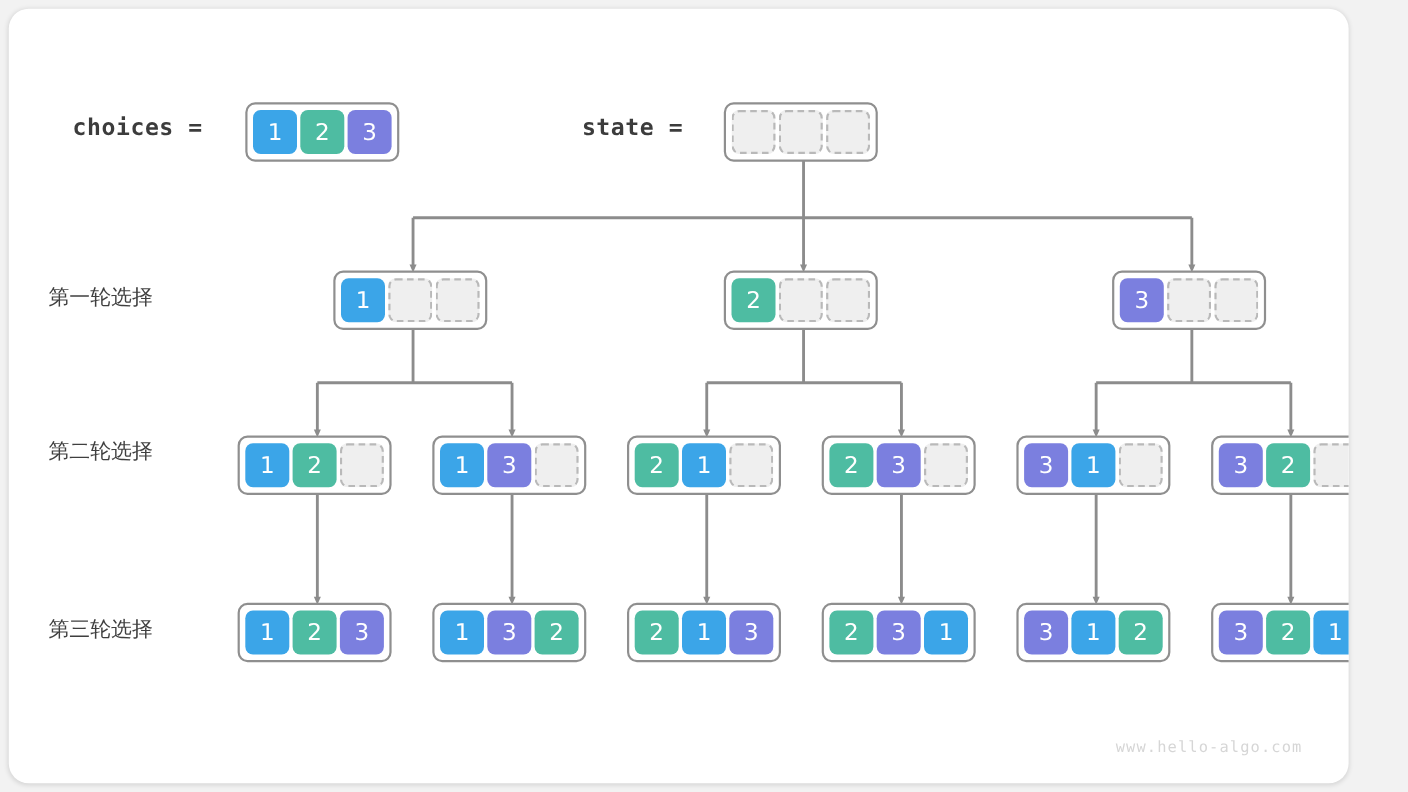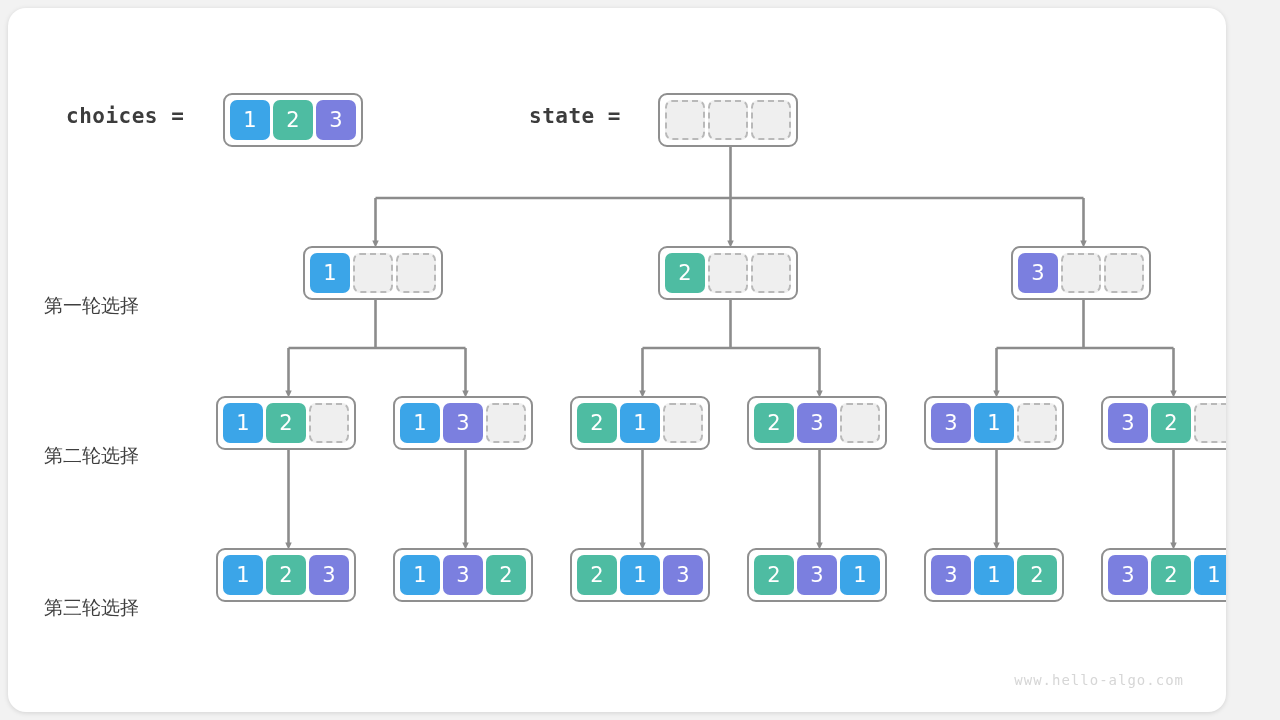--- a/index.html
+++ b/index.html
@@ -58,21 +58,20 @@
     letter-spacing: 0.5px;
   }
 
   
   .row-label {
     position: absolute;
     font-family: "DejaVu Sans", sans-serif;
     font-size: 19px;
     color: #3f3f3f;
     white-space: nowrap;
-    margin-top: 36px;
   }
 
   
   .arr {
     position: absolute;
     display: flex;
     align-items: center;
     background: #ffffff;
     border: 2.5px solid #8f8f8f;
     border-radius: 9px;
@@ -166,21 +165,21 @@
       </div>
 
     <div class="hdr-label" style="left:521px; top:96px;">state =</div>
     <div class="arr" id="state-array" style="left:650px; top:85px;">
         <div class="cell empty"></div>
         <div class="cell empty"></div>
         <div class="cell empty"></div>
       </div>
 
     <div class="row-label" style="left:36px; top:249px;">第一轮选择</div>
-    <div class="row-label" style="left:36px; top:399px;">第二轮选择</div>
+    <div class="row-label" style="left:36px; top:389px;">第二轮选择</div>
     <div class="row-label" style="left:36px; top:551px;font-family:Liberation Mono, monospace;">第三轮选择</div>
 
     <div id="nodes">
         <div class="arr" style="left: 295px; top: 238px;">
           <div class="cell" style="background: rgb(59, 165, 232);">1</div>
           <div class="cell empty"></div>
           <div class="cell empty"></div>
         </div>
         <div class="arr" style="left: 650px; top: 238px;">
           <div class="cell" style="background: rgb(78, 188, 162);">2</div>

